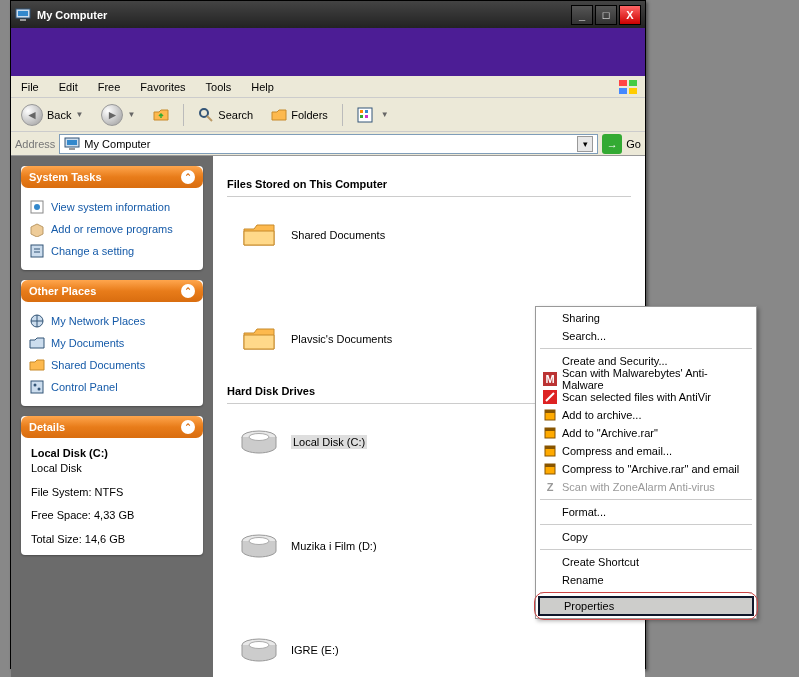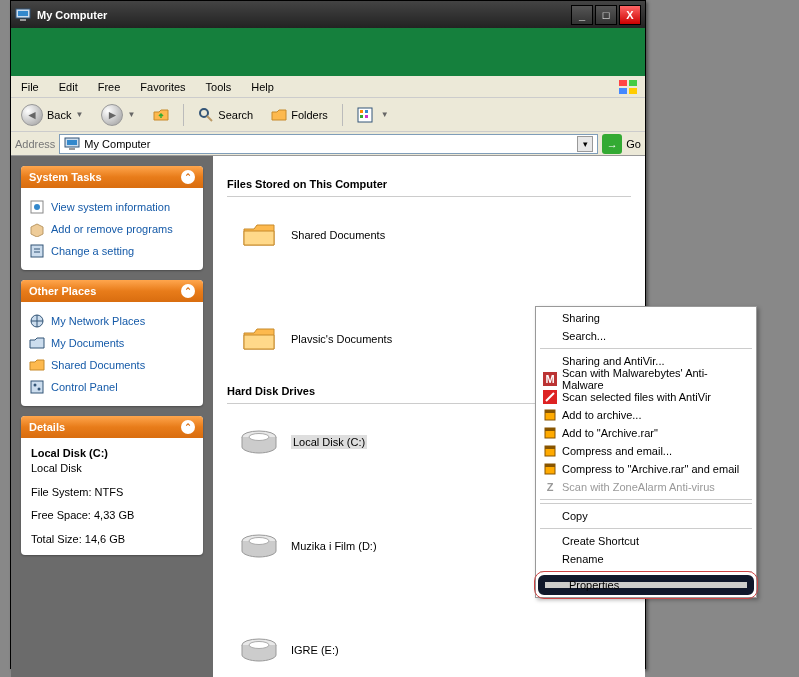--- a/index.html
+++ b/index.html
@@ -1,18 +1,18 @@
 <!DOCTYPE html>
 <html><head>
 <meta charset="utf-8">
 <style>
 * { box-sizing: border-box; margin: 0; padding: 0; font-family: Tahoma, sans-serif; font-size: 11px; }
 body { background: #888; width: 799px; height: 677px; position: relative; }
 
-.window { position: absolute; left: 10px; top: 0; width: 636px; height: 669px; background: #15803d; border: 1px solid #000; box-shadow: 2px 2px 3px rgba(0,0,0,0.4); }
+.window { position: absolute; left: 10px; top: 0; width: 636px; height: 669px; background: #4c1d95; border: 1px solid #000; box-shadow: 2px 2px 3px rgba(0,0,0,0.4); }
 
 .titlebar { height: 27px; background: linear-gradient(to bottom, #444 0%, #333 50%, #222 100%); display: flex; align-items: center; padding: 0 4px; color: #fff; }
 .titlebar .icon { width: 16px; height: 16px; margin-right: 6px; }
 .titlebar .title { font-weight: bold; }
 .titlebar .spacer { flex: 1; }
 .winbtn { width: 22px; height: 20px; margin-left: 2px; border: 1px solid #000; display: inline-flex; align-items: center; justify-content: center; font-weight: bold; color: #fff; background: linear-gradient(to bottom,#555,#333); cursor: default; }
 .winbtn.close { background: linear-gradient(to bottom,#f66,#c00); }
 
 .menubar { height: 22px; background: #ece9d8; display: flex; align-items: center; padding: 0 6px; gap: 12px; border-bottom: 1px solid #ccc; position: relative; margin-top: 48px; }
 .menubar .menuitem { padding: 2px 4px; cursor: default; }
@@ -26,42 +26,42 @@
 .addressbar { height: 24px; background: #ece9d8; display: flex; align-items: center; padding: 0 4px; border-bottom: 1px solid #999; }
 .addressbar .lbl { color: #777; margin-right: 4px; }
 .addrbox { flex: 1; height: 20px; border: 1px solid #7f9db9; background: #fff; display: flex; align-items: center; padding: 0 4px; gap: 4px; }
 .addrbox .drop { margin-left: auto; width: 16px; height: 16px; border: 1px solid #999; background: #e8e8e8; display: flex; align-items: center; justify-content: center; font-size: 9px; }
 .gobtn { width: 20px; height: 20px; margin-left: 4px; background: #3a3; border-radius: 3px; display: flex; align-items: center; justify-content: center; color: #fff; font-weight: bold; }
 
 .body { display: flex; height: calc(100% - 27px - 22px - 34px - 24px); }
 
 .sidebar { width: 202px; background: #6b6b6b; padding: 10px; display: flex; flex-direction: column; gap: 10px; }
 .panel { background: #fff; border-radius: 4px; overflow: hidden; box-shadow: 0 1px 2px rgba(0,0,0,0.3); }
-.panel-head { height: 22px; background: linear-gradient(to bottom,#ffa64d 0%,#e87c1a 50%,#d96d0f 100%); color: #fff; font-weight: bold; display: flex; align-items: center; padding: 0 8px; }
+.panel-head { height: 22px; background: linear-gradient(to bottom,#ffa64d 0%,#e87c1a 50%,#d96d0f 100%); color: #fff; font-weight: bold; display: flex; align-items: center; padding: 0 8px; border-radius: 7px; }
 .panel-head .chev { margin-left: auto; width: 14px; height: 14px; border-radius: 50%; background: #fff; color: #d96d0f; display: flex; align-items: center; justify-content: center; font-size: 9px; font-weight: bold; }
 .panel-body { padding: 8px 4px; }
 .task { display: flex; align-items: center; gap: 6px; padding: 3px 4px; color: #155aa8; cursor: default; }
 .panel-body.details { padding: 8px 10px; color: #000; line-height: 1.4; }
 .details .d-title { font-weight: bold; }
 
 .content { flex: 1; background: #fff; padding: 10px 14px; position: relative; }
 .section-title { font-weight: bold; margin: 12px 0 6px; }
 .section-sep { height: 1px; background: #ccc; margin-bottom: 16px; }
 .items { display: flex; gap: 60px; flex-wrap: wrap; margin-left: 10px; margin-bottom: 24px; }
 .item { display: flex; align-items: center; gap: 10px; width: 260px; }
 .item .iconbox { width: 44px; height: 44px; display: flex; align-items: center; justify-content: center; }
 .item .label { color: #000; }
 .item .label.selected { background: #dedede; padding: 1px 2px; }
 
 .context-menu { position: absolute; left: 322px; top: 150px; width: 222px; background: #fff; border: 1px solid #999; box-shadow: 2px 2px 4px rgba(0,0,0,0.3); padding: 2px; z-index: 10; }
 .cm-item { display: flex; align-items: center; height: 18px; padding: 0 6px 0 24px; position: relative; cursor: default; }
 .cm-item .cm-icon { position: absolute; left: 4px; width: 16px; height: 16px; display: flex; align-items: center; justify-content: center; }
 .cm-item.bold { font-weight: bold; }
 .cm-item.disabled { color: #999; }
-.cm-item.highlighted { background: #cdcdcb; border: 7px solid #0f172a; border-radius: 6px; height: 20px; }
+.cm-item.highlighted { background: #cdcdcb; border: 2px solid #0f172a; border-radius: 0; height: 20px; }
 .cm-sep { height: 1px; background: #ccc; margin: 3px 2px; }
 .cm-highlight-ring { position: absolute; left: -4px; right: -4px; bottom: -4px; height: 28px; border: 1px solid #c44; border-radius: 10px; pointer-events: none; }
 
 
 .ic-folder { width: 32px; height: 26px; }
 .ic-drive { width: 40px; height: 28px; }
 .ic16 { width: 16px; height: 16px; flex-shrink: 0; }
 </style>
 </head>
 <body>
@@ -319,21 +319,21 @@
 
       <div class="context-menu">
         <div class="cm-item">
             <span>Sharing</span>
           </div>
         <div class="cm-item">
             <span>Search...</span>
           </div>
         <div class="cm-sep"></div>
         <div class="cm-item">
-            <span>Sharing and AntiVir...</span>
+            <span>Create and Security...</span>
           </div>
         <div class="cm-item">
           <span class="cm-icon">
               <svg width="14" height="14" viewBox="0 0 14 14">
                 <rect width="14" height="14" fill="#b33"></rect>
                 <text x="7" y="11" text-anchor="middle" fill="#fff" font-size="10" font-weight="bold">M</text>
               </svg>
             </span>
           <span>Scan with Malwarebytes' Anti-Malware</span>
         </div>
@@ -384,20 +384,23 @@
         </div>
         <div class="cm-item disabled">
           <span class="cm-icon">
               <svg width="14" height="14" viewBox="0 0 14 14">
                 <text x="7" y="11" text-anchor="middle" fill="#999" font-size="12" font-weight="bold">Z</text>
               </svg>
             </span>
           <span>Scan with ZoneAlarm Anti-virus</span>
         </div>
         <div class="cm-sep"></div>
+        <div class="cm-item">
+            <span>Format...</span>
+          </div>
         <div class="cm-sep"></div>
         <div class="cm-item">
             <span>Copy</span>
           </div>
         <div class="cm-sep"></div>
         <div class="cm-item">
             <span>Create Shortcut</span>
           </div>
         <div class="cm-item">
             <span>Rename</span>

